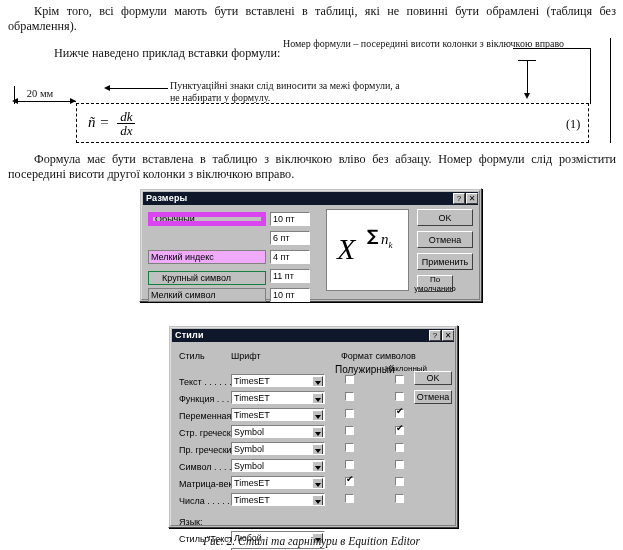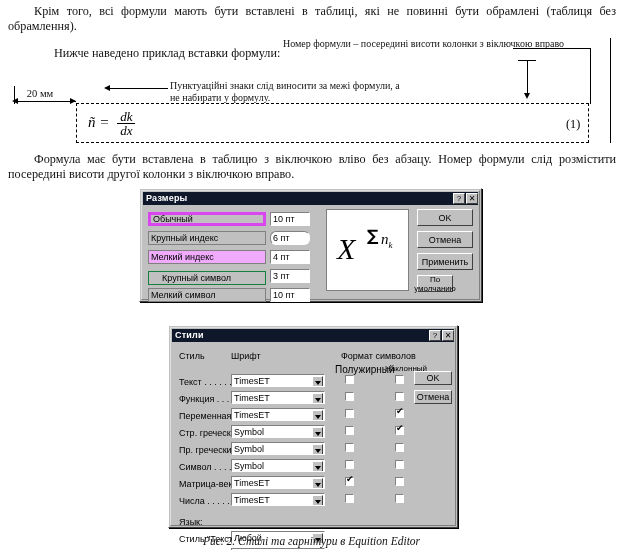--- a/index.html
+++ b/index.html
@@ -323,31 +323,30 @@
 
   <div class="dialog" id="fig1">
     <div class="dlg-inner"></div>
 
     <div class="titlebar">
       <span class="title-text">Размеры</span>
       <span class="tbtn">?</span>
       <span class="tbtn">✕</span>
     </div>
 
-    <div class="field" style="left:8px; top:23px; width:118px; height:14px; background:#c0c0c0; border:3px solid #d946ef;">Обычный</div>
+    <div class="field" style="left:8px; top:23px; width:118px; height:14px; background:#c0c0c0; border:5px solid #d946ef;">Обычный</div>
     <div class="field" style="left:130px; top:23px; width:40px; height:14px;">10 пт</div>
 
-    <div class="field" style="left:8px; top:42px; width:118px; height:14px; background:#c0c0c0; border:1px solid #808080;">Крупный индекс</div>
-    <div class="field" style="left:130px; top:42px; width:40px; height:14px;border-radius:6px;">6 пт</div>
+    <div class="field" style="left:130px; top:42px; width:40px; height:14px;">6 пт</div>
 
     <div class="field" style="left:8px; top:61px; width:118px; height:14px; background:#f0abfc; border:1px solid #808080;">Мелкий индекс</div>
     <div class="field" style="left:130px; top:61px; width:40px; height:14px;">4 пт</div>
 
     <div class="field" style="left:8px; top:82px; width:118px; height:14px; background:#c0c0c0; border:1px solid #15803d;padding-left:13px;">Крупный символ</div>
-    <div class="field" style="left:130px; top:80px; width:40px; height:14px;">3 пт</div>
+    <div class="field" style="left:130px; top:80px; width:40px; height:14px;">11 пт</div>
 
     <div class="field" style="left:8px; top:99px; width:118px; height:14px; background:#c0c0c0; border:1px solid #808080;">Мелкий символ</div>
     <div class="field" style="left:130px; top:99px; width:40px; height:14px;">10 пт</div>
 
     <div id="fig1-preview">
       <span class="mathX">X</span>
       <span class="mathSum">∑</span>
       <span class="mathNk">n<sub>k</sub></span>
     </div>
 

